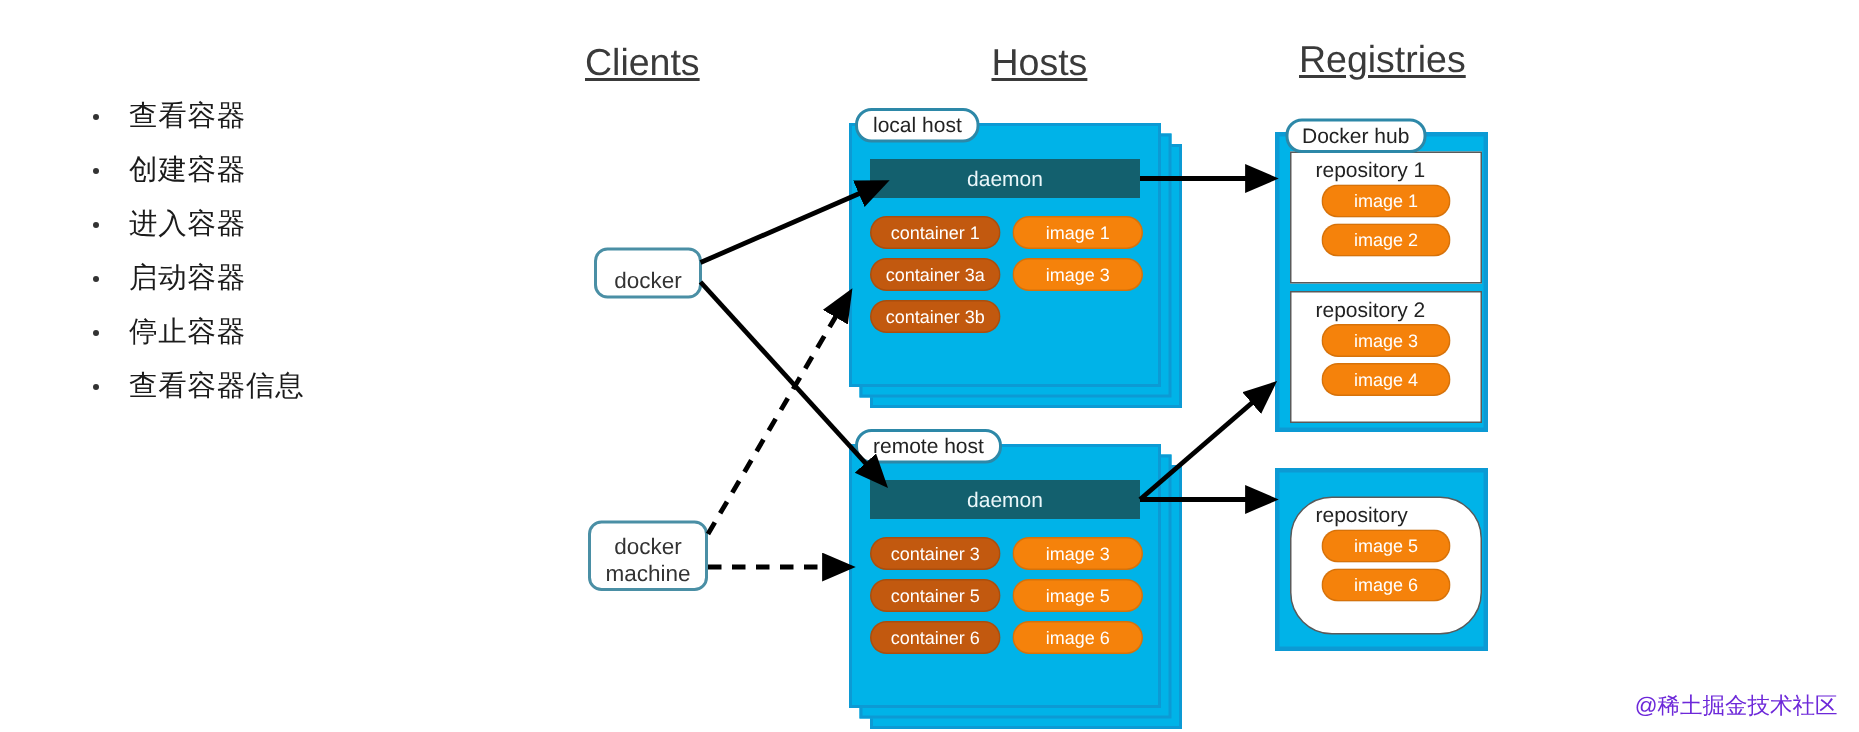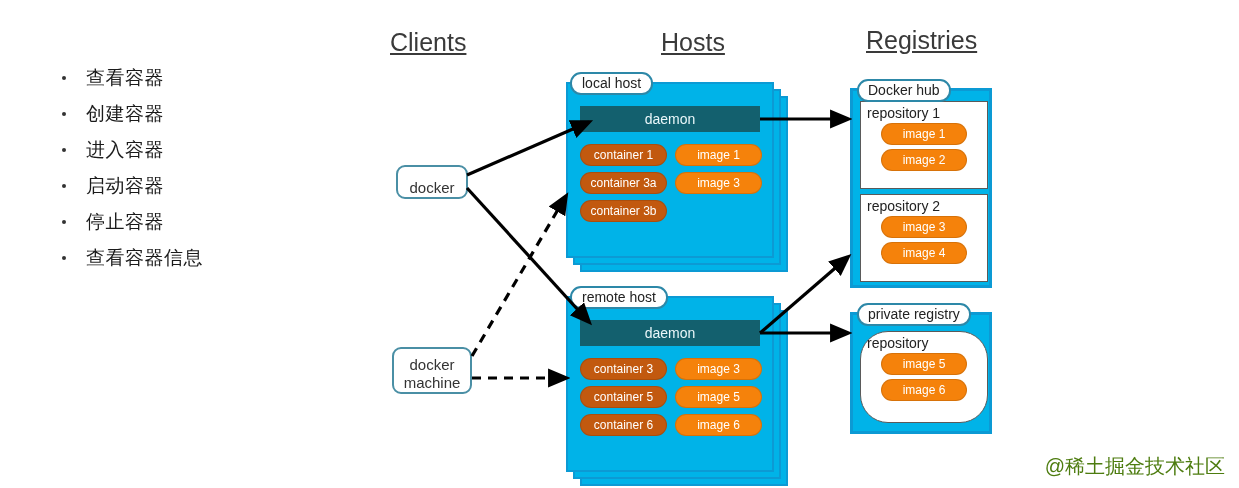--- a/index.html
+++ b/index.html
@@ -54,30 +54,30 @@
   
   .registry{position:absolute;background:#00b3e8;border:3px solid #0c9ad4;
             box-sizing:border-box;z-index:4;}
   #reg-dockerhub{left:850px;top:88px;width:142px;height:200px;}
   #reg-private{left:850px;top:312px;width:142px;height:122px;}
   .reglabel{position:absolute;left:4px;top:-12px;background:#fff;border:2px solid #2d88a8;
             border-radius:11px;padding:1px 9px 2px;font-size:14px;color:#222;z-index:9;
             white-space:nowrap;}
   .repo{position:absolute;left:7px;background:#ffffff;border:1px solid #5a5a5a;
         box-sizing:border-box;z-index:7;}
-  .repotitle{font-size:14px;color:#222;margin:3px 0 2px 6px;}
+  .repotitle{font-size:14px;color:#222;margin:3px 0 2px 16px;}
   .repopills{display:flex;flex-direction:column;align-items:center;gap:4px;padding-bottom:5px;}
   .repopills .pill.image{width:86px;}
 
   
   .arrows{position:absolute;left:0;top:0;width:1239px;height:488px;z-index:10;
           pointer-events:none;}
 
   
-  #watermark{position:absolute;right:14px;bottom:8px;font-size:20px;color:#4d7c0f;}
+  #watermark{position:absolute;right:14px;bottom:8px;font-size:15px;color:#6d28d9;}
 </style>
 </head>
 <body>
 
 <ul class="bullets">
   <li>查看容器</li>
   <li>创建容器</li>
   <li>进入容器</li>
   <li>启动容器</li>
   <li>停止容器</li>
@@ -154,21 +154,20 @@
     <div class="repo" style="top:103px;width:128px;height:88px;">
       <div class="repotitle">repository 2</div>
       <div class="repopills">
         <div class="pill image">image 3</div>
         <div class="pill image">image 4</div>
       </div>
     </div>
   </div>
 
   <div class="registry" id="reg-private">
-    <div class="reglabel">private registry</div>
     <div class="repo" style="top:16px;width:128px;height:92px;border-radius:28px;">
       <div class="repotitle">repository</div>
       <div class="repopills">
         <div class="pill image">image 5</div>
         <div class="pill image">image 6</div>
       </div>
     </div>
   </div>
 
   <svg class="arrows" viewBox="0 0 1239 488">

